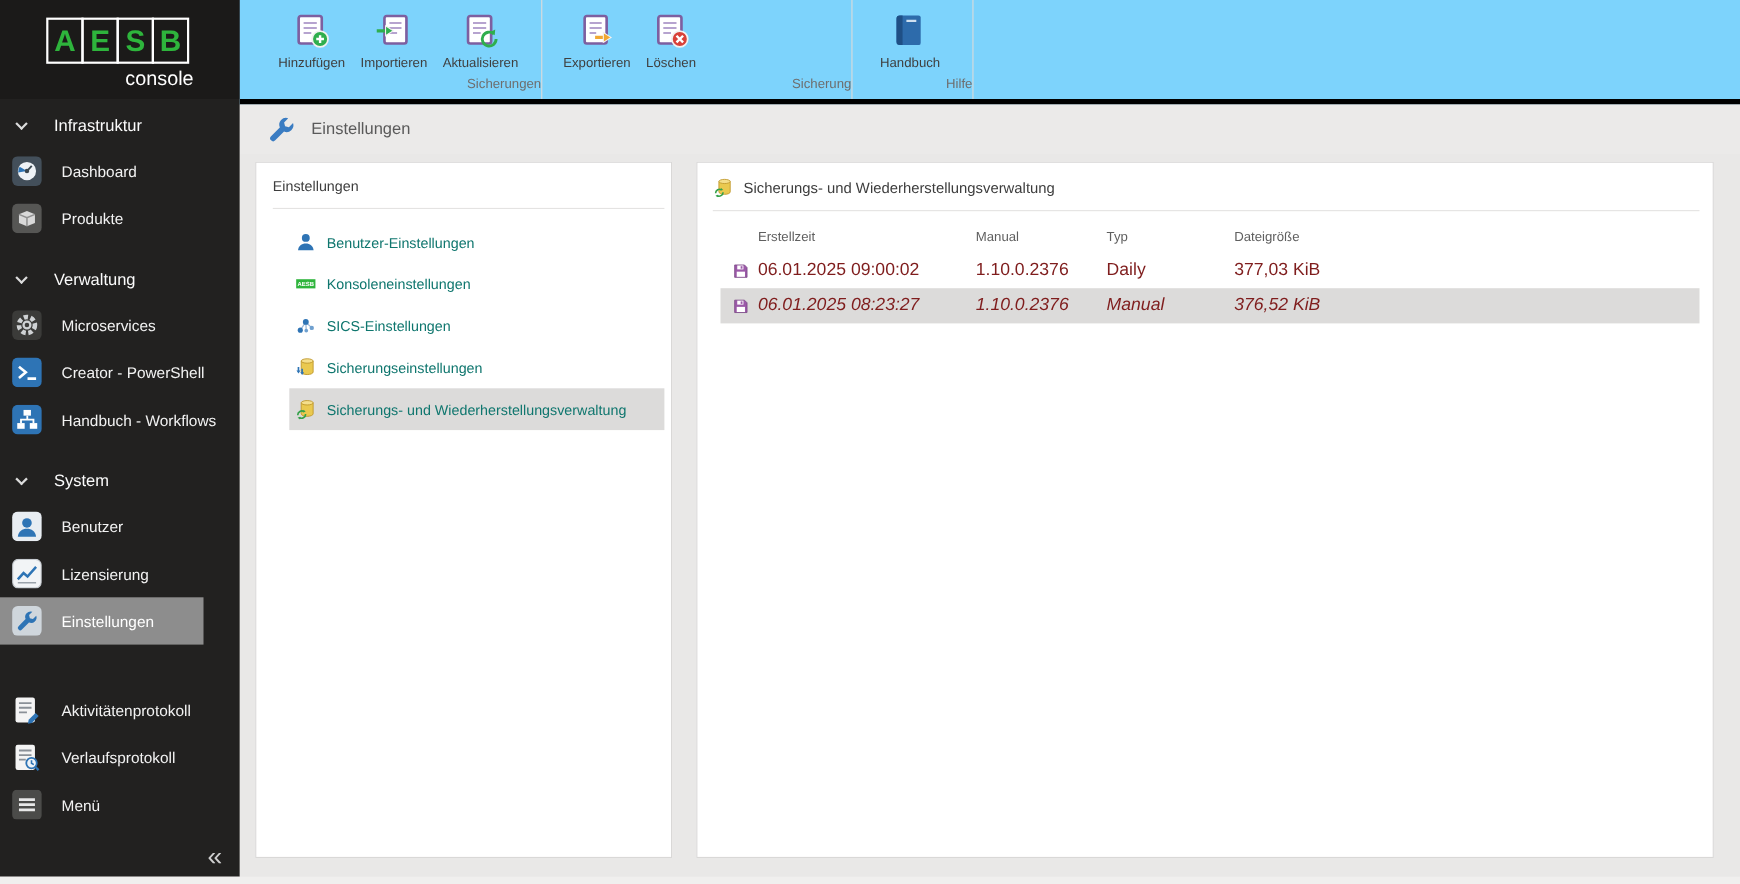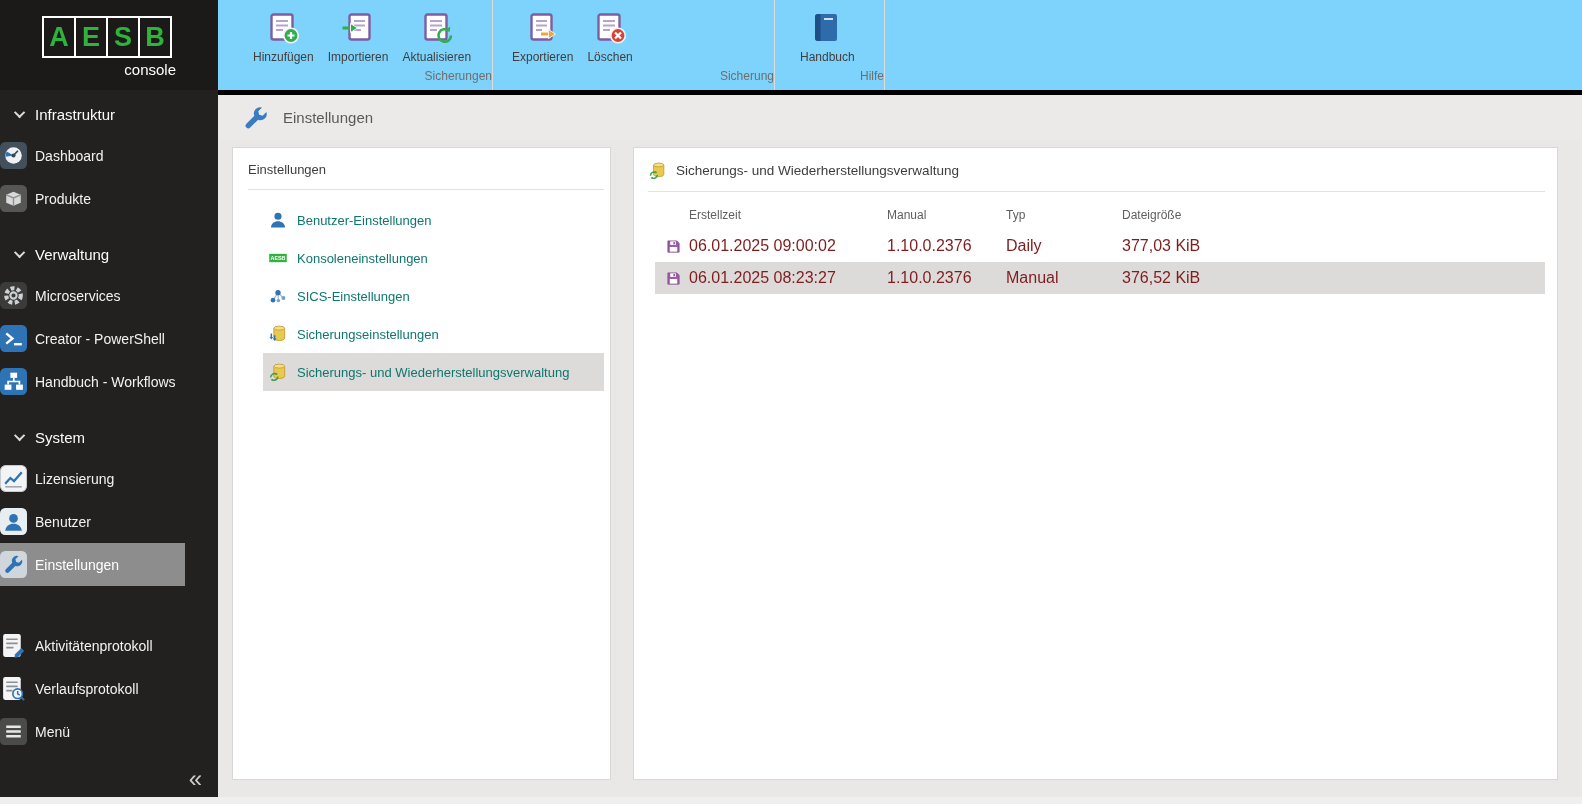--- a/index.html
+++ b/index.html
@@ -9,26 +9,26 @@
   .bottom-strip{position:absolute;left:0;right:0;bottom:0;height:7px;background:#f0efee;}
 
   
   .sidebar{position:absolute;left:0;top:0;bottom:7px;width:218px;background:#222120;color:#f2f2f2;}
   .logo-block{height:90px;background:#1b1a19;padding-top:16px;}
   .logo-inner{width:134px;margin:0 auto 0 42px;}
   .logo-tiles{display:flex;}
   .tile{width:34px;height:42px;border:2px solid #fff;margin-left:-2px;display:flex;align-items:center;justify-content:center;
         font-size:27px;font-weight:bold;color:#2eb43c;}
   .tile:first-child{margin-left:0;}
-  .logo-sub{text-align:right;color:#fff;font-size:15px;margin-top:3px;}
+  .logo-sub{text-align:right;color:#fff;font-size:18px;margin-top:3px;}
   .section{margin-top:14px;}
   .section.first{margin-top:4px;}
-  .section-header{height:40px;display:flex;align-items:center;gap:10px;padding-left:17px;font-size:15px;color:#fbfbfb;cursor:pointer;}
+  .section-header{height:40px;display:flex;align-items:center;gap:24px;padding-left:17px;font-size:15px;color:#fbfbfb;cursor:pointer;}
   .chev{width:8px;height:8px;border-left:2px solid #dcdcdc;border-bottom:2px solid #dcdcdc;transform:rotate(-45deg) translateY(-2px);}
-  .side-item{height:43px;display:flex;align-items:center;gap:8px;font-size:14px;color:#f2f2f2;cursor:pointer;}
+  .side-item{height:43px;display:flex;align-items:center;gap:18px;padding-left:11px;font-size:14px;color:#f2f2f2;cursor:pointer;}
   .side-item .sicon{width:27px;height:27px;flex:0 0 27px;display:flex;}
   .side-item .sicon svg{width:27px;height:27px;}
   .side-item.selected{background:#8d8d8d;margin-right:33px;color:#fff;}
   .bottom-group{margin-top:38px;}
   .collapse{position:absolute;right:16px;bottom:6px;font-size:24px;color:#cfcfcf;cursor:pointer;line-height:1;}
 
   
   .ribbon{position:absolute;left:218px;top:0;right:0;height:95px;background:#7dd3fc;display:flex;border-bottom:5px solid #000000;}
   .rgroup{position:relative;display:flex;align-items:flex-start;padding-top:8px;border-right:1px solid #dcdbda;}
   .rgroup.g1{width:275px;padding-left:28px;}
@@ -55,21 +55,21 @@
   .sitem svg{width:20px;height:20px;flex:none;}
   .sitem.selected{background:#dcdbda;}
 
   .rp-header{display:flex;align-items:center;gap:9px;padding:13px 0 0 14px;}
   .rp-header svg{width:19px;height:19px;}
   .rp-title{font-size:13.5px;color:#3d3d3d;}
   .rp-rule{height:1px;background:#e4e3e2;margin:11px 12px 0 14px;}
   .btable{margin:8px 12px 0 21px;}
   .trow{display:grid;grid-template-columns:34px 198px 119px 116px 1fr;align-items:center;height:32px;font-size:16px;color:#7f1d1d;cursor:pointer;}
   .trow.thead{height:30px;font-size:12px;color:#5f5f5f;cursor:default;}
-  .trow.selected{background:#dcdbda;}
+  .trow.selected{background:#dcdbda;font-style:italic;}
   .cell-icon{display:flex;align-items:center;padding-left:11px;}
   .cell-icon svg{width:15px;height:15px;}
 </style>
 </head>
 <body>
 
 <div class="app">
 
   <aside class="sidebar">
     <div class="logo-block">
@@ -153,36 +153,36 @@
     </div>
 
     <div class="section">
       <div class="section-header">
         <span class="chev"></span>
         <span>System</span>
       </div>
       <div class="side-item">
         <span class="sicon">
           <svg viewBox="0 0 26 26">
+              <rect width="26" height="26" rx="5" fill="#e8edf2"></rect>
+              <circle cx="13" cy="10" r="4.2" fill="#2e74b5"></circle>
+              <path d="M5 22c.5-4.5 4-6.8 8-6.8s7.5 2.3 8 6.8z" fill="#2e74b5"></path>
+            </svg>
+        </span>
+        <span>Benutzer</span>
+      </div>
+      <div class="side-item">
+        <span class="sicon">
+          <svg viewBox="0 0 26 26">
               <rect x="0.5" y="0.5" width="25" height="25" rx="5" fill="#f2f4f6" stroke="#c6cbd0"></rect>
               <path d="M5 18l5-5.5 3.5 3 7.5-8.5" fill="none" stroke="#2e74b5" stroke-width="2.2"></path>
               <path d="M5 21h16" stroke="#9aa2aa" stroke-width="1.4"></path>
             </svg>
         </span>
         <span>Lizensierung</span>
-      </div>
-      <div class="side-item">
-        <span class="sicon">
-          <svg viewBox="0 0 26 26">
-              <rect width="26" height="26" rx="5" fill="#e8edf2"></rect>
-              <circle cx="13" cy="10" r="4.2" fill="#2e74b5"></circle>
-              <path d="M5 22c.5-4.5 4-6.8 8-6.8s7.5 2.3 8 6.8z" fill="#2e74b5"></path>
-            </svg>
-        </span>
-        <span>Benutzer</span>
       </div>
       <div class="side-item selected">
         <span class="sicon">
           <svg viewBox="0 0 26 26">
               <rect width="26" height="26" rx="5" fill="#cfd6dc"></rect>
               <g transform="translate(3,3) scale(0.63)">
                 <path d="M28.8 8.5l-4.6 4.6-4.3-1.1-1.1-4.3 4.6-4.6A7.6 7.6 0 0 0 14 13.3L4.2 23.1a3.3 3.3 0 0 0 4.7 4.7l9.8-9.8a7.6 7.6 0 0 0 10.1-9.5z" fill="#2e74b5"></path>
               </g>
             </svg>
         </span>

